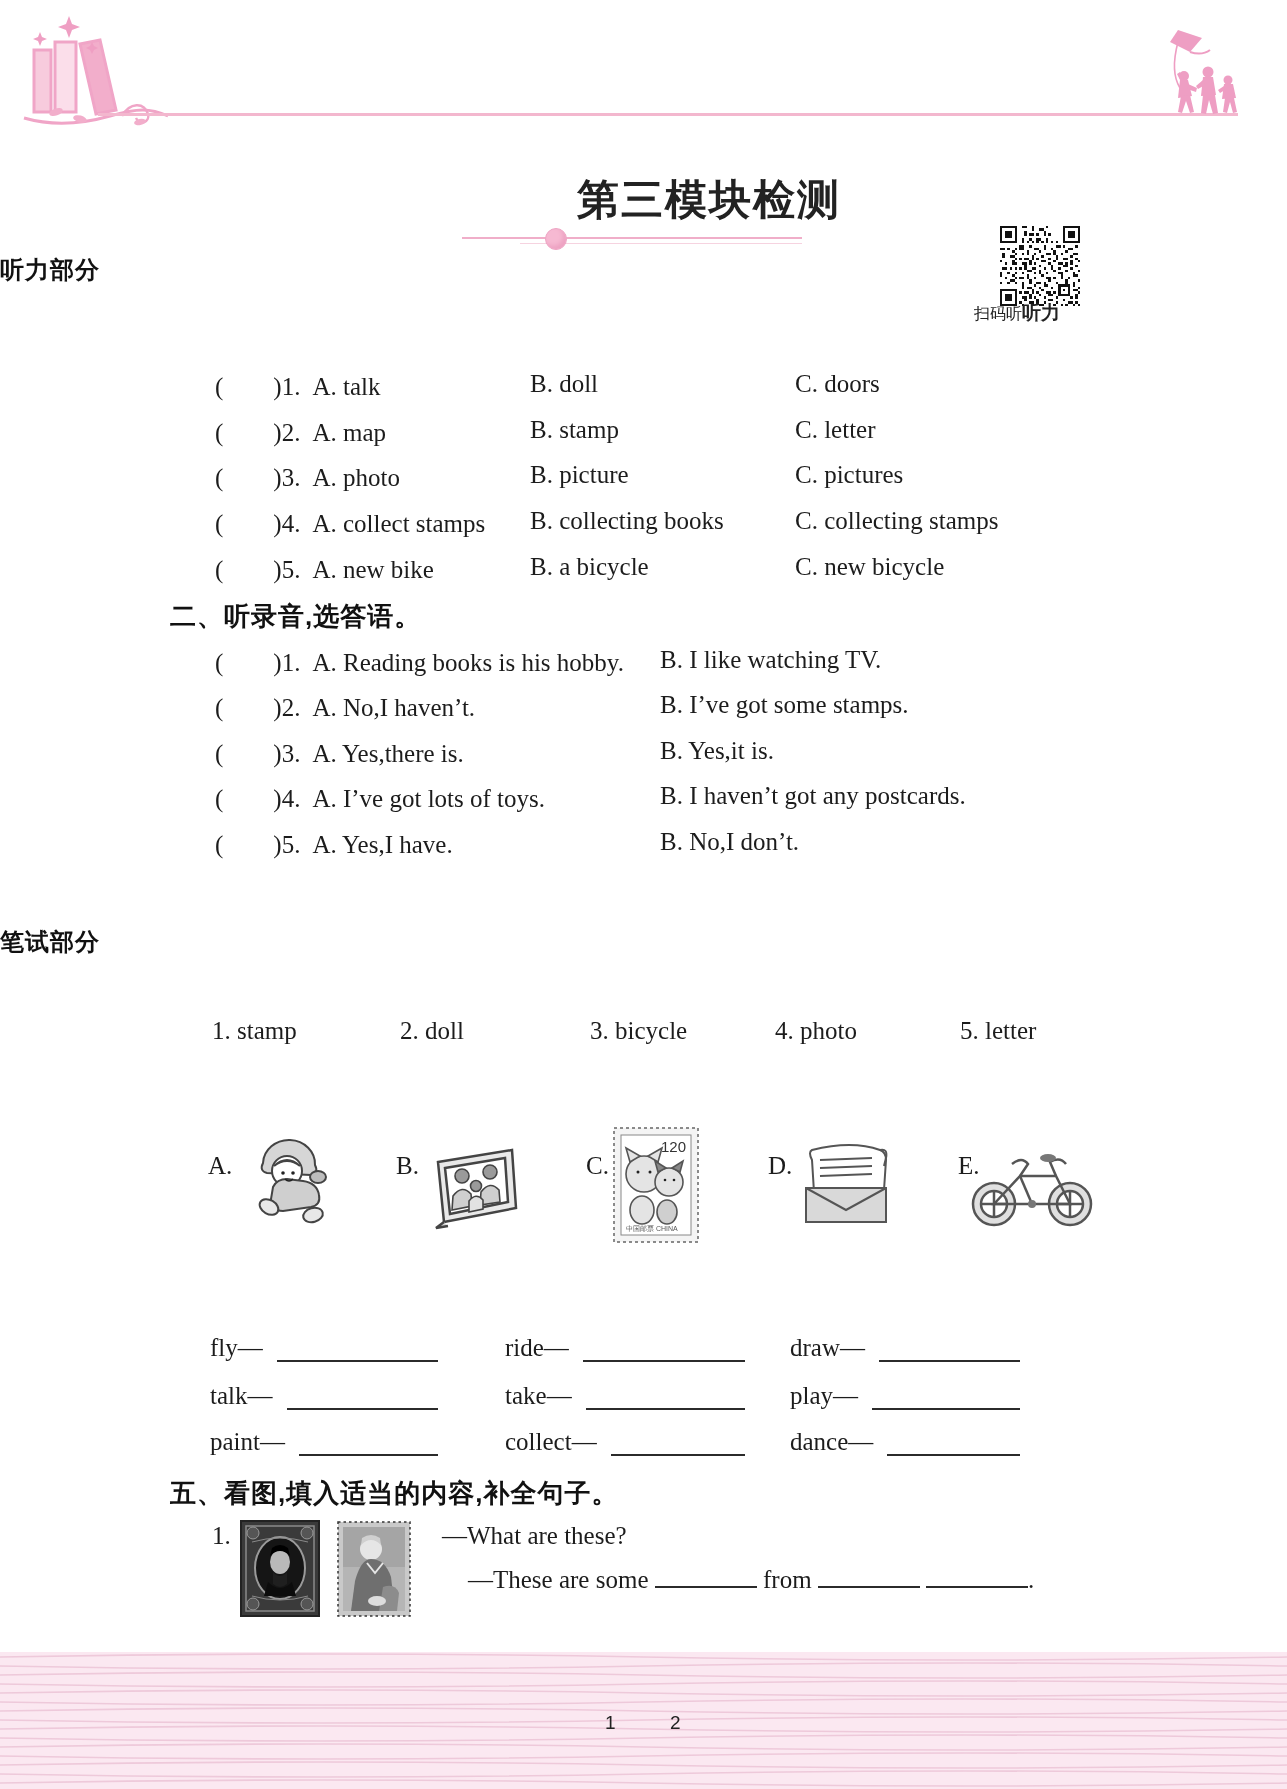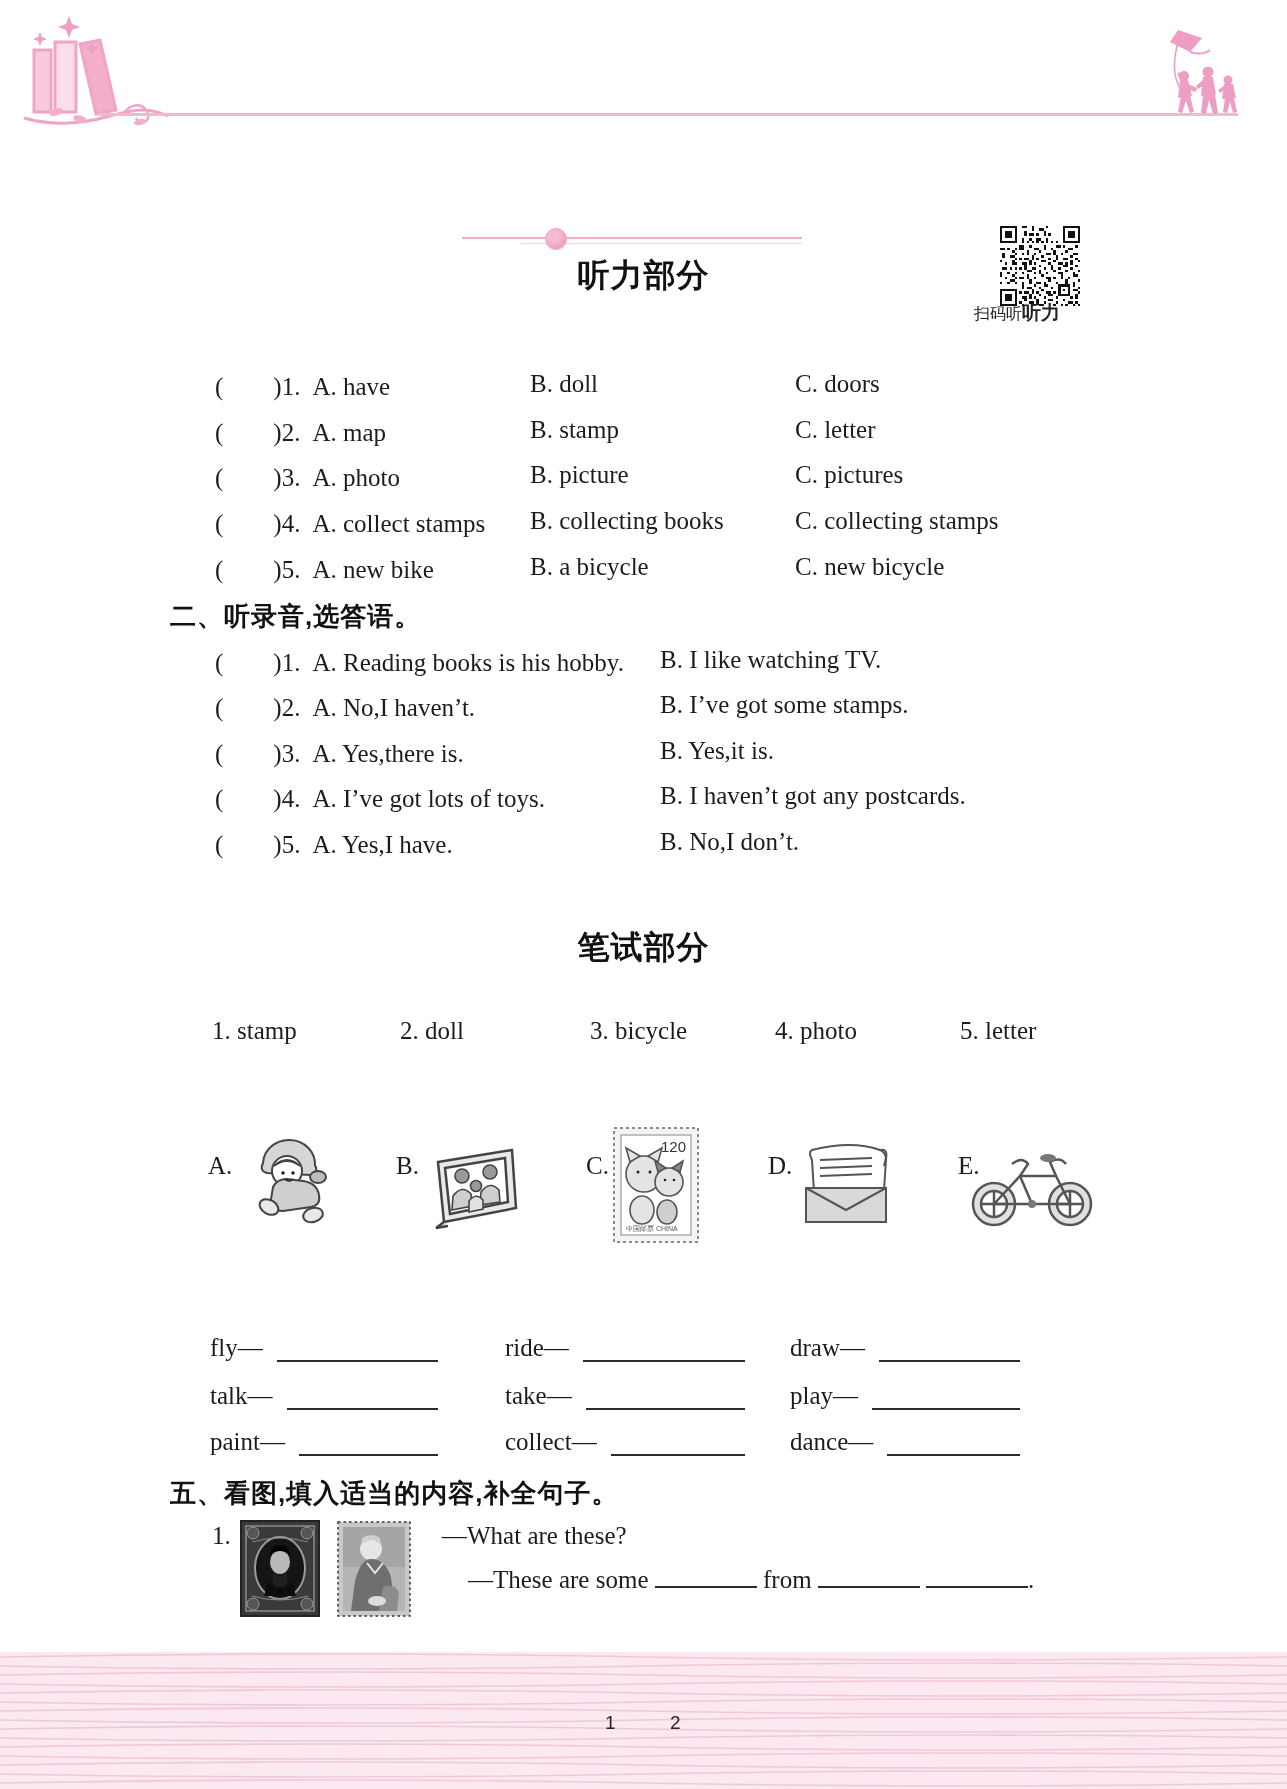--- a/index.html
+++ b/index.html
@@ -1,21 +1,21 @@
 <!DOCTYPE html>
 <html><head>
 <meta charset="utf-8">
 <style>
   html,body{margin:0;padding:0;background:#fff;}
   .page{position:relative;width:1287px;height:1789px;background:#ffffff;overflow:hidden;
         font-family:"Liberation Serif",serif;color:#1c1c1c;}
   .abs{position:absolute;}
   
   .cnh{font-family:"Liberation Sans",sans-serif;font-weight:bold;font-size:26px;color:#111;letter-spacing:1px;}
-  .cnh-center{left:0;width:1287px;text-align:center;font-size:32px;}
+  .cnh-center{left:0;width:1287px;font-size:24px;}
   
   .title{font-family:"Liberation Serif",serif;font-weight:bold;font-size:42px;color:#222;letter-spacing:2px;}
   
   .en{font-size:25px;white-space:nowrap;}
   .en .opt{margin-left:12px;}
   .bracket{letter-spacing:0;}
   
   .blank{display:inline-block;width:102px;height:22px;border-bottom:2px solid #2b2b2b;vertical-align:baseline;}
   .vcell{display:flex;align-items:flex-end;justify-content:space-between;}
   .vcell .vblank{flex:1;height:26px;border-bottom:2px solid #2b2b2b;margin-left:14px;}
@@ -74,20 +74,21 @@
       <path d="M53 67 l -2 18 l 5 1 l 3 -14 l 4 14 l 5 -1 l -3 -18 z"></path>
       <path d="M53 52 l -7 6 l 2 3 l 7 -4 z"></path>
 
       <circle cx="78" cy="52" r="4.5"></circle>
       <path d="M74 56 l 9 0 l 3 14 l -14 1 z"></path>
       <path d="M75 70 l -2 14 l 4 1 l 3 -11 l 3 11 l 4 -1 l -3 -14 z"></path>
       <path d="M74 58 l -6 4 l 2 3 l 5 -3 z"></path>
     </g>
   </svg>
 
+  <div class="abs title" style="left:577px;top:172px">第三模块检测</div>
   <div class="abs t-underline" style="left:462px;top:237px;width:340px"></div>
   <div class="abs t-underline2" style="left:520px;top:243px;width:282px"></div>
   <div class="abs t-dot" style="left:545px;top:228px"></div>
 
   <svg class="abs" style="left:1000px;top:226px" width="80" height="80" viewBox="0 0 33 33" shape-rendering="crispEdges">
     <rect width="33" height="33" fill="#fff"></rect>
     <g fill="#111">
       <path d="M0 0h7v7H0z"></path>
         <path d="M26 0h7v7h-7z"></path>
         <path d="M0 26h7v7H0z"></path>
@@ -125,21 +126,21 @@
       <path d="M9 32h1v1H9z M13 32h1v1h-1z M16 32h2v1h-2z M22 32h1v1h-1z M25 32h1v1h-1z M27 32h1v1h-1z M30 32h1v1h-1z M32 32h1v1h-1z"></path>
     </g>
   </svg>
   <div class="abs qrcap" style="left:974px;top:300px;width:140px">
     <span>扫码听</span><b>听力</b>
   </div>
 
   <div class="abs cnh cnh-center" style="top:254px">听力部分</div>
 
 
-  <div class="abs en" style="left:215px;top:370px"><span class="bracket">(　　)</span><span>1.</span><span class="opt">A. have</span></div>
+  <div class="abs en" style="left:215px;top:370px"><span class="bracket">(　　)</span><span>1.</span><span class="opt">A. talk</span></div>
   <div class="abs en" style="left:530px;top:370px">B. doll</div>
   <div class="abs en" style="left:795px;top:370px">C. doors</div>
 
   <div class="abs en" style="left:215px;top:416px"><span class="bracket">(　　)</span><span>2.</span><span class="opt">A. map</span></div>
   <div class="abs en" style="left:530px;top:416px">B. stamp</div>
   <div class="abs en" style="left:795px;top:416px">C. letter</div>
 
   <div class="abs en" style="left:215px;top:461px"><span class="bracket">(　　)</span><span>3.</span><span class="opt">A. photo</span></div>
   <div class="abs en" style="left:530px;top:461px">B. picture</div>
   <div class="abs en" style="left:795px;top:461px">C. pictures</div>

